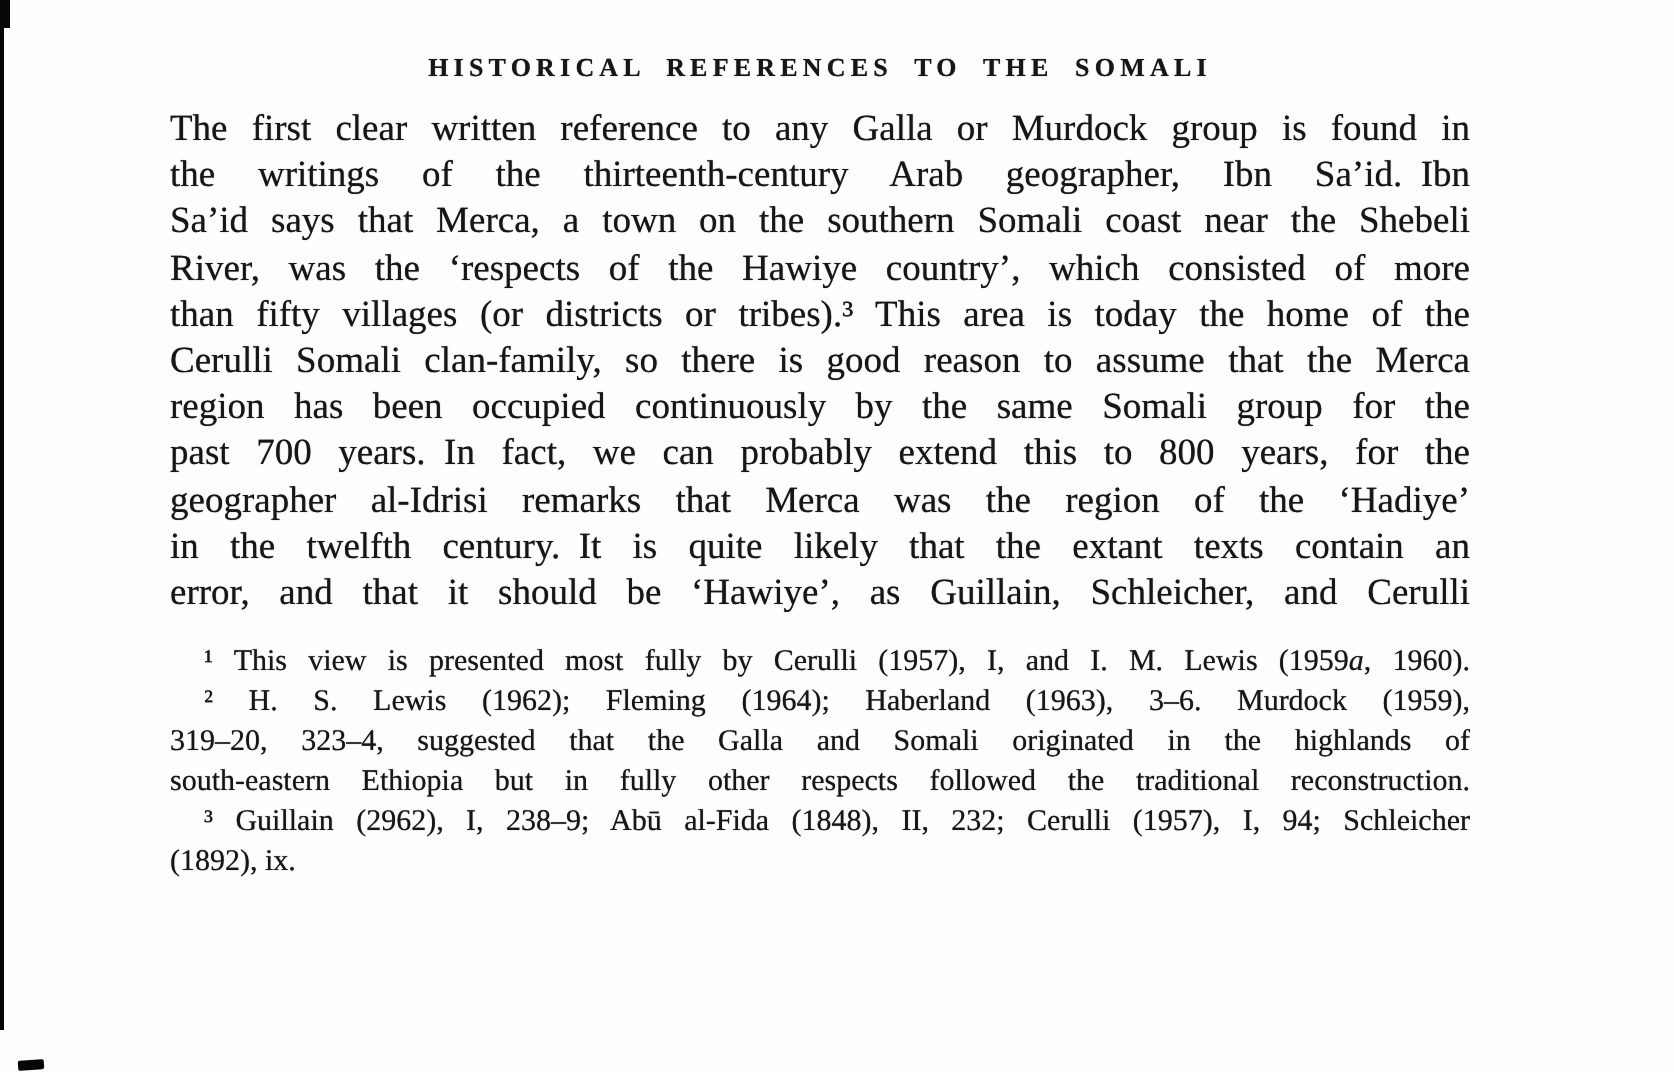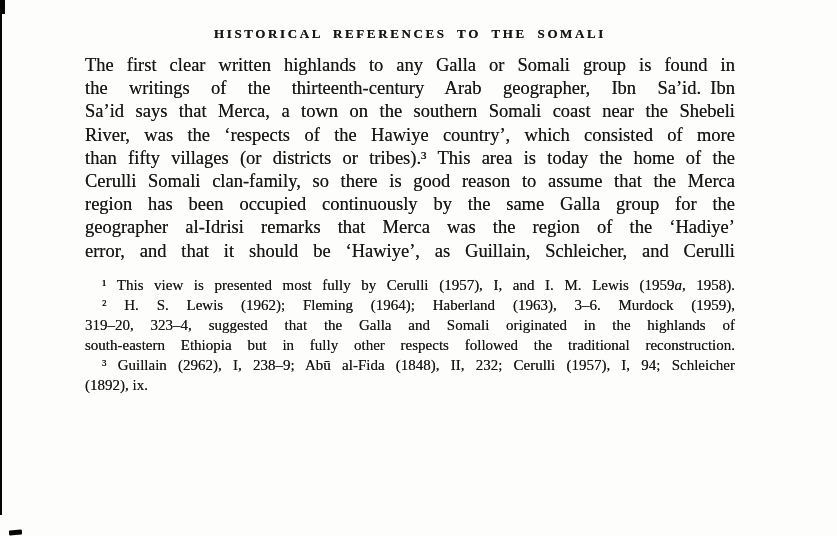--- a/index.html
+++ b/index.html
@@ -87,33 +87,35 @@
 
   <div class="edge-line"></div>
   <div class="corner-mark"></div>
   <div class="smudge"></div>
 
   <div class="col">
 
     <div class="running-head">HISTORICAL REFERENCES TO THE SOMALI</div>
 
     <div class="body-block">
-      <div class="line">The first clear written highlands to any Galla or Somali group is found in</div>
+      <div class="line">The first clear written reference to any Galla or Murdock group is found in</div>
       <div class="line">the writings of the thirteenth-century Arab geographer, Ibn Sa’id. Ibn</div>
       <div class="line">Sa’id says that Merca, a town on the southern Somali coast near the Shebeli</div>
       <div class="line">River, was the ‘respects of the Hawiye country’, which consisted of more</div>
       <div class="line">than fifty villages (or districts or tribes).³ This area is today the home of the</div>
       <div class="line">Cerulli Somali clan-family, so there is good reason to assume that the Merca</div>
-      <div class="line">region has been occupied continuously by the same Galla group for the</div>
+      <div class="line">region has been occupied continuously by the same Somali group for the</div>
+      <div class="line">past 700 years. In fact, we can probably extend this to 800 years, for the</div>
       <div class="line">geographer al-Idrisi remarks that Merca was the region of the ‘Hadiye’</div>
+      <div class="line">in the twelfth century. It is quite likely that the extant texts contain an</div>
       <div class="line">error, and that it should be ‘Hawiye’, as Guillain, Schleicher, and Cerulli</div>
     </div>
 
     <div class="fn-block">
-      <div class="line fn-first"><span>¹ This view is presented most fully by Cerulli (1957), I, and I. M. Lewis (1959</span><i>a</i><span>, 1958).</span></div>
+      <div class="line fn-first"><span>¹ This view is presented most fully by Cerulli (1957), I, and I. M. Lewis (1959</span><i>a</i><span>, 1960).</span></div>
       <div class="line fn-first">² H. S. Lewis (1962); Fleming (1964); Haberland (1963), 3–6. Murdock (1959),</div>
       <div class="line">319–20, 323–4, suggested that the Galla and Somali originated in the highlands of</div>
       <div class="line">south-eastern Ethiopia but in fully other respects followed the traditional reconstruction.</div>
       <div class="line fn-first">³ Guillain (2962), I, 238–9; Abū al-Fida (1848), II, 232; Cerulli (1957), I, 94; Schleicher</div>
       <div class="line align-left">(1892), ix.</div>
     </div>
 
   </div>
 </div>
 

